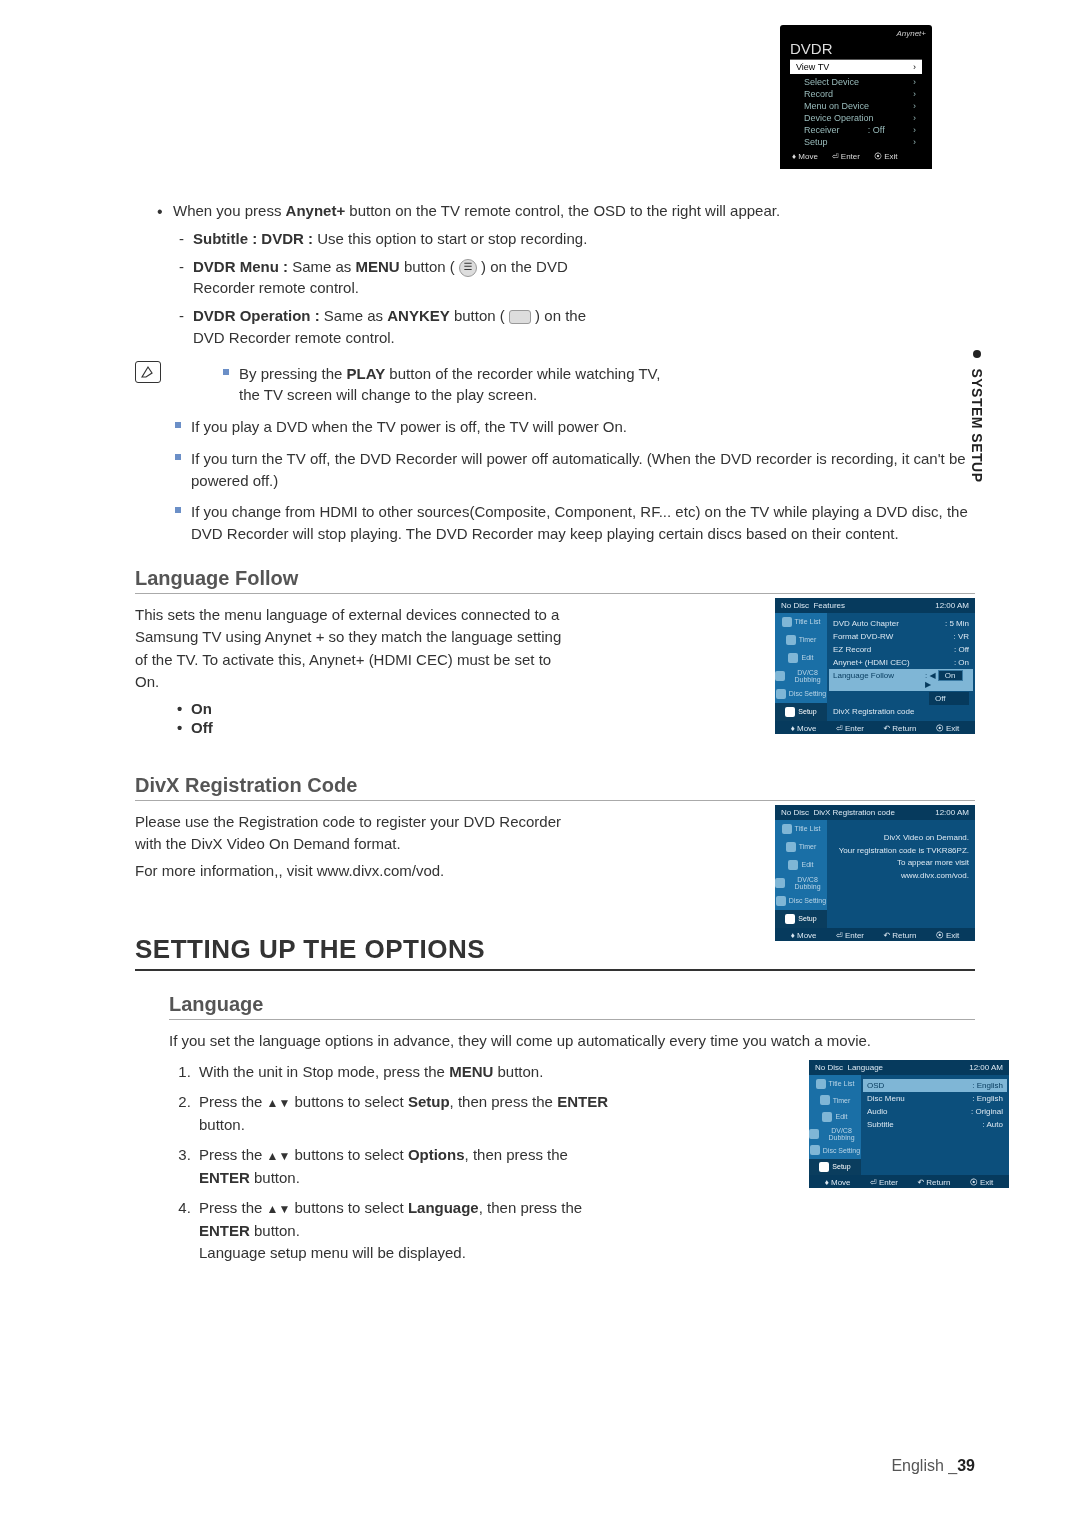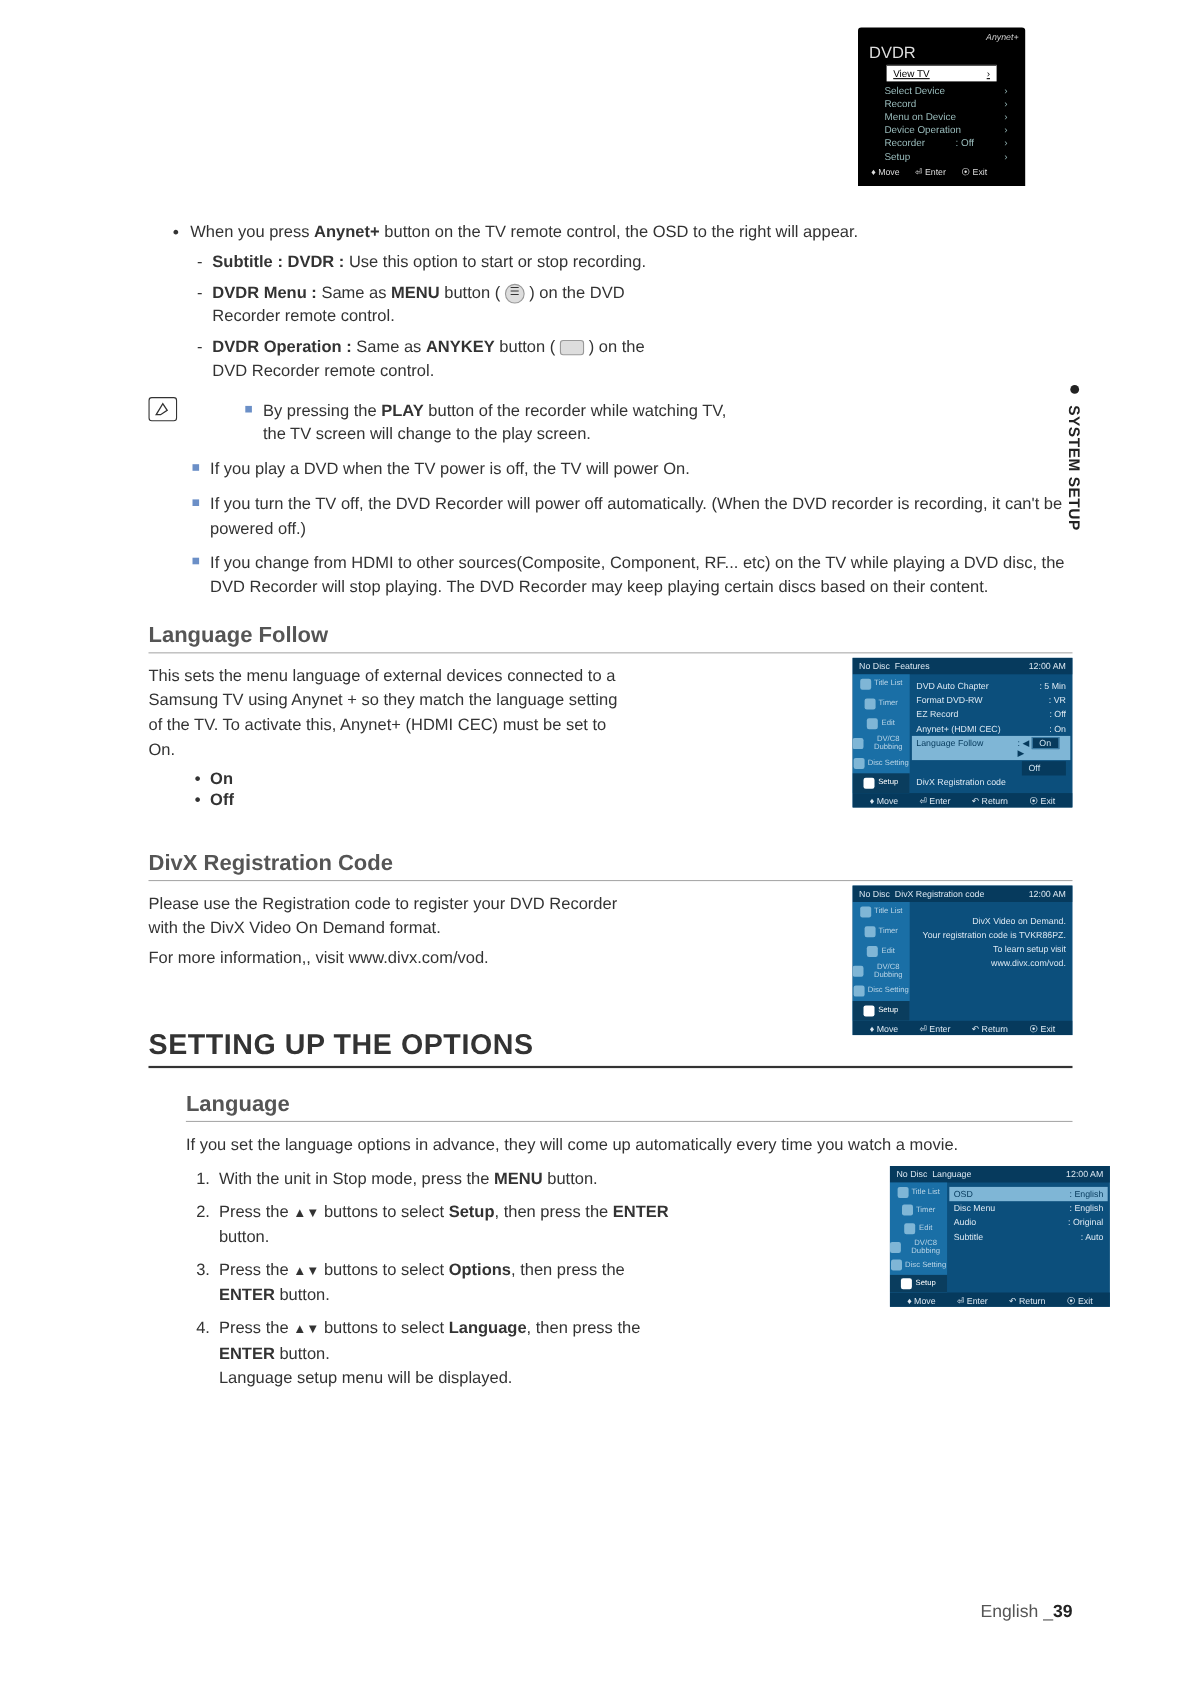--- a/index.html
+++ b/index.html
@@ -89,22 +89,22 @@
   .two-col { position: relative; }
   .two-col .left { width: 440px; }
   .osd {
     position: absolute; background: #000; color: #ddd; font-size: 9px;
     padding: 4px 6px 8px 6px; width: 152px; right: 254px; top: 108px;
     border-top-left-radius: 3px; border-top-right-radius: 3px;
   }
   .osd .logo { text-align: right; color: #ccc; font-style: italic; font-size: 8px; margin-bottom: 2px; }
   .osd .header { font-size: 15px; margin-bottom: 2px; padding-left: 4px; }
   .osd .sel {
-    background: #fff; color: #000; padding: 2px 6px; margin: 2px 20px; font-size: 9px;
-    display: flex; justify-content: space-between; border-top: 1px solid #555; text-decoration: underline;
+    background: #fff; color: #000; padding: 2px 6px; margin: 2px 4px; font-size: 9px;
+    display: flex; justify-content: space-between; border-top: 1px solid #555;
   }
   .osd .row { display: flex; justify-content: space-between; padding: 1px 10px 1px 18px; color: #9bb; gap: 18px; }
   .osd .ftr { display: flex; gap: 14px; padding: 4px 6px 0 6px; font-size: 8px; flex-wrap: wrap; }
   .menushot {
     position: absolute; right: 0; width: 200px; height: 136px;
     background: #0c4f7c; color: #dce8f2; font-size: 8px; overflow: hidden;
   }
   .menushot .top { background: #063a5d; padding: 3px 6px; display: flex; justify-content: space-between; }
   .menushot .body { display: flex; height: 108px; }
   .menushot .side { width: 52px; background: #1a6fa6; display: flex; flex-direction: column; }
@@ -152,21 +152,21 @@
       </div>
     <div class="row">
         <span>Menu on Device</span>
         <span>›</span>
       </div>
     <div class="row">
         <span>Device Operation</span>
         <span>›</span>
       </div>
     <div class="row">
-        <span>Recorder</span>
+        <span>Receiver</span>
         <span>: Off</span>
         <span>›</span>
       </div>
     <div class="row">
         <span>Setup</span>
         <span>›</span>
       </div>
     <div class="ftr">
       <span>♦ <span>Move</span></span>
       <span>⏎ <span>Enter</span></span>
@@ -322,21 +322,21 @@
               <span>Disc Setting</span>
             </div>
           <div class="cell active setup">
               <span class="iconsq"></span>
               <span>Setup</span>
             </div>
         </div>
         <div class="main centered">
           <div>DivX Video on Demand.</div>
           <div>Your registration code is TVKR86PZ.</div>
-          <div>To learn setup visit www.divx.com/vod.</div>
+          <div>To appear more visit www.divx.com/vod.</div>
         </div>
       </div>
       <div class="bot">
         <span>♦ <span>Move</span></span>
         <span>⏎ <span>Enter</span></span>
         <span>↶ <span>Return</span></span>
         <span>⦿ <span>Exit</span></span>
       </div>
     </div>
   </div>

